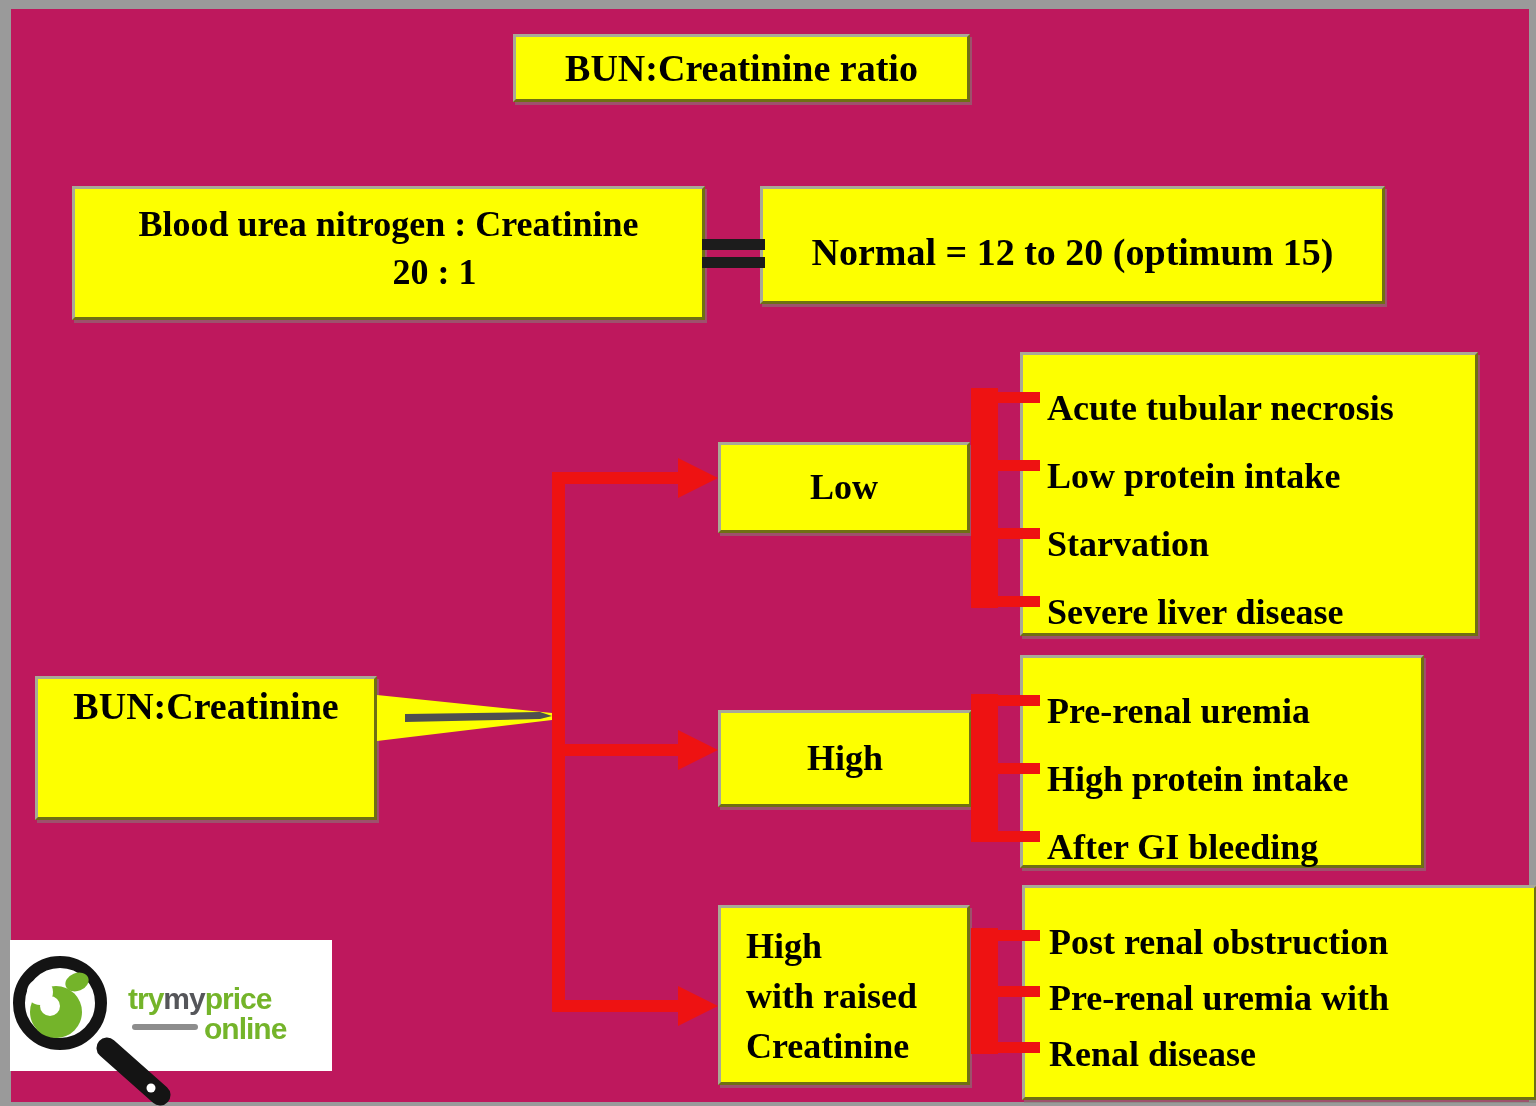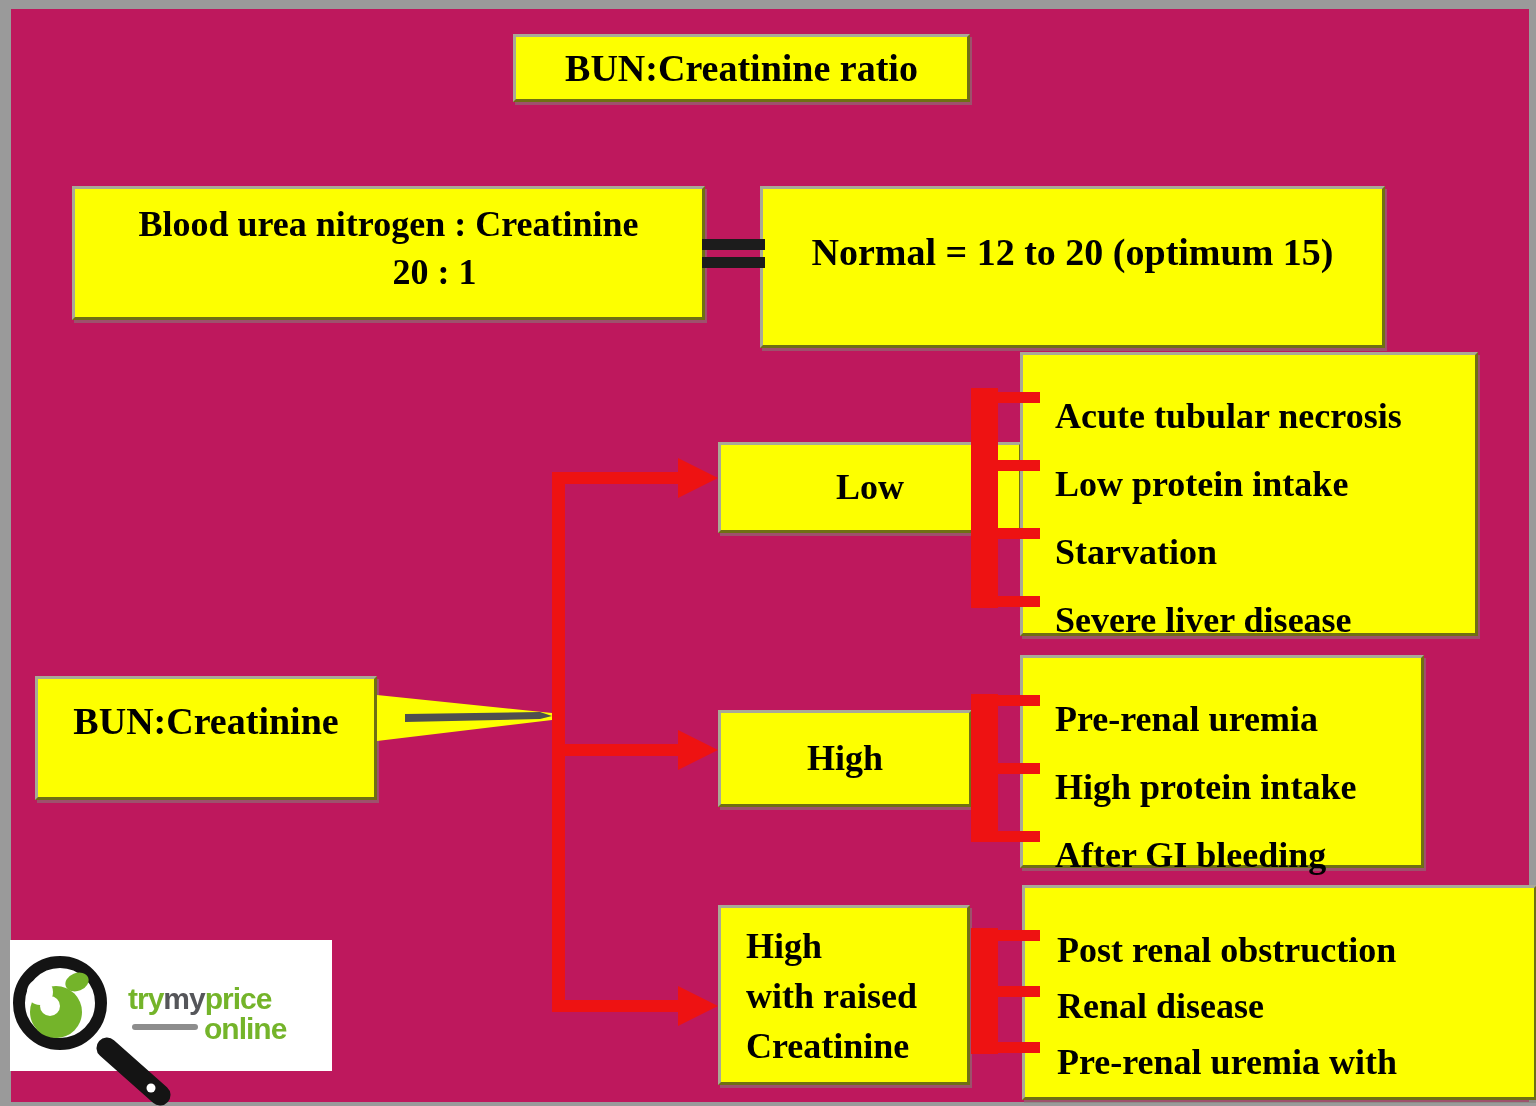--- a/index.html
+++ b/index.html
@@ -14,29 +14,29 @@
     position:absolute;background:#fdff00;
     border:3px solid;border-color:#a9a996 #6f6f14 #6f6f14 #a9a996;
     box-shadow:2px 3px 0 rgba(130,130,120,.55);
     box-sizing:border-box;z-index:3;font-weight:bold;
   }
   .center{text-align:center;}
   .title-box{left:513px;top:34px;width:457px;height:68px;font-size:38px;line-height:62px;}
   .formula-box{left:72px;top:186px;width:633px;height:134px;font-size:36px;}
   .formula-box .l1{display:block;margin-top:14px;text-align:center;}
   .formula-box .l2{display:block;text-align:center;padding-left:92px;margin-top:6px;}
-  .normal-box{left:760px;top:186px;width:625px;height:162px;font-size:38px;line-height:126px;}
-  .root-box{left:35px;top:676px;width:342px;height:124px;font-size:38px;padding-top:16px;}
+  .normal-box{left:760px;top:186px;width:625px;height:118px;font-size:38px;line-height:126px;}
+  .root-box{left:35px;top:676px;width:342px;height:144px;font-size:38px;padding-top:1px;}
   .root-box span{display:block;text-align:center;line-height:52px;}
   .cat-box{font-size:36px;}
-  .low-box{left:718px;top:442px;width:304px;height:91px;line-height:84px;}
+  .low-box{left:718px;top:442px;width:252px;height:91px;line-height:84px;}
   .high-box{left:718px;top:710px;width:254px;height:97px;line-height:90px;}
   .highcr-box{left:718px;top:905px;width:252px;height:180px;padding:13px 0 0 25px;}
   .highcr-box span{display:block;line-height:50px;}
-  .list-box{padding:16px;}
+  .list-box{padding:8px;}
   .list-box ul{list-style:none;margin:0;padding:11px 0 0 16px;font-size:36px;}
   .low-list{left:1020px;top:352px;width:458px;height:284px;}
   .low-list ul li{line-height:68px;}
   .high-list{left:1020px;top:655px;width:404px;height:213px;}
   .high-list ul li{line-height:68px;}
   .highcr-list{left:1022px;top:885px;width:515px;height:215px;}
   .highcr-list ul{padding-top:18px;}
   .highcr-list ul li{line-height:56px;}
   #connectors{position:absolute;left:0;top:0;z-index:4;pointer-events:none;}
   
@@ -99,22 +99,22 @@
   <div class="ybox list-box high-list">
     <ul>
       <li>Pre-renal uremia</li>
       <li>High protein intake</li>
       <li>After GI bleeding</li>
     </ul>
   </div>
   <div class="ybox list-box highcr-list">
     <ul>
       <li>Post renal obstruction</li>
+      <li>Pre-renal uremia with</li>
       <li>Renal disease</li>
-      <li>Pre-renal uremia with</li>
     </ul>
   </div>
 
   <svg id="connectors" width="1536" height="1106" viewBox="0 0 1536 1106">
 
     <g fill="#1c1c1c">
       <rect x="702" y="239" width="63" height="11"></rect>
       <rect x="702" y="257" width="63" height="11"></rect>
     </g>
 

